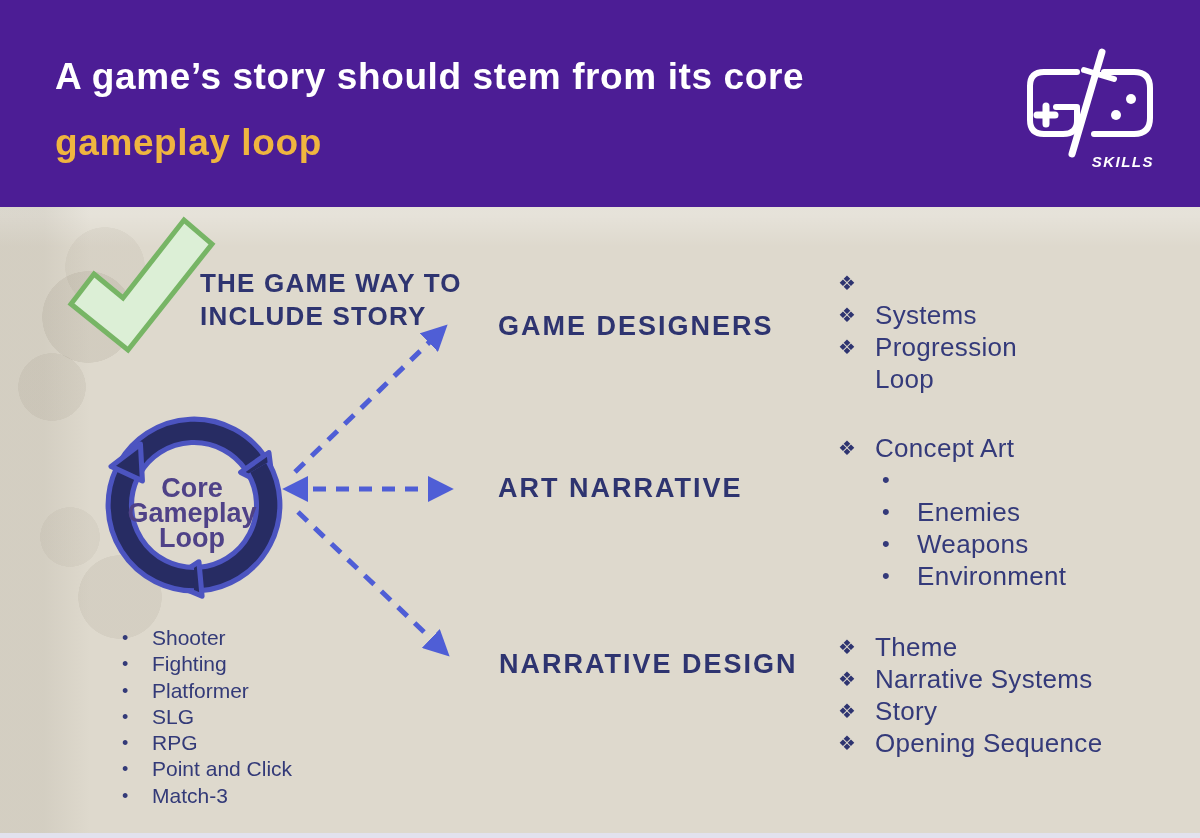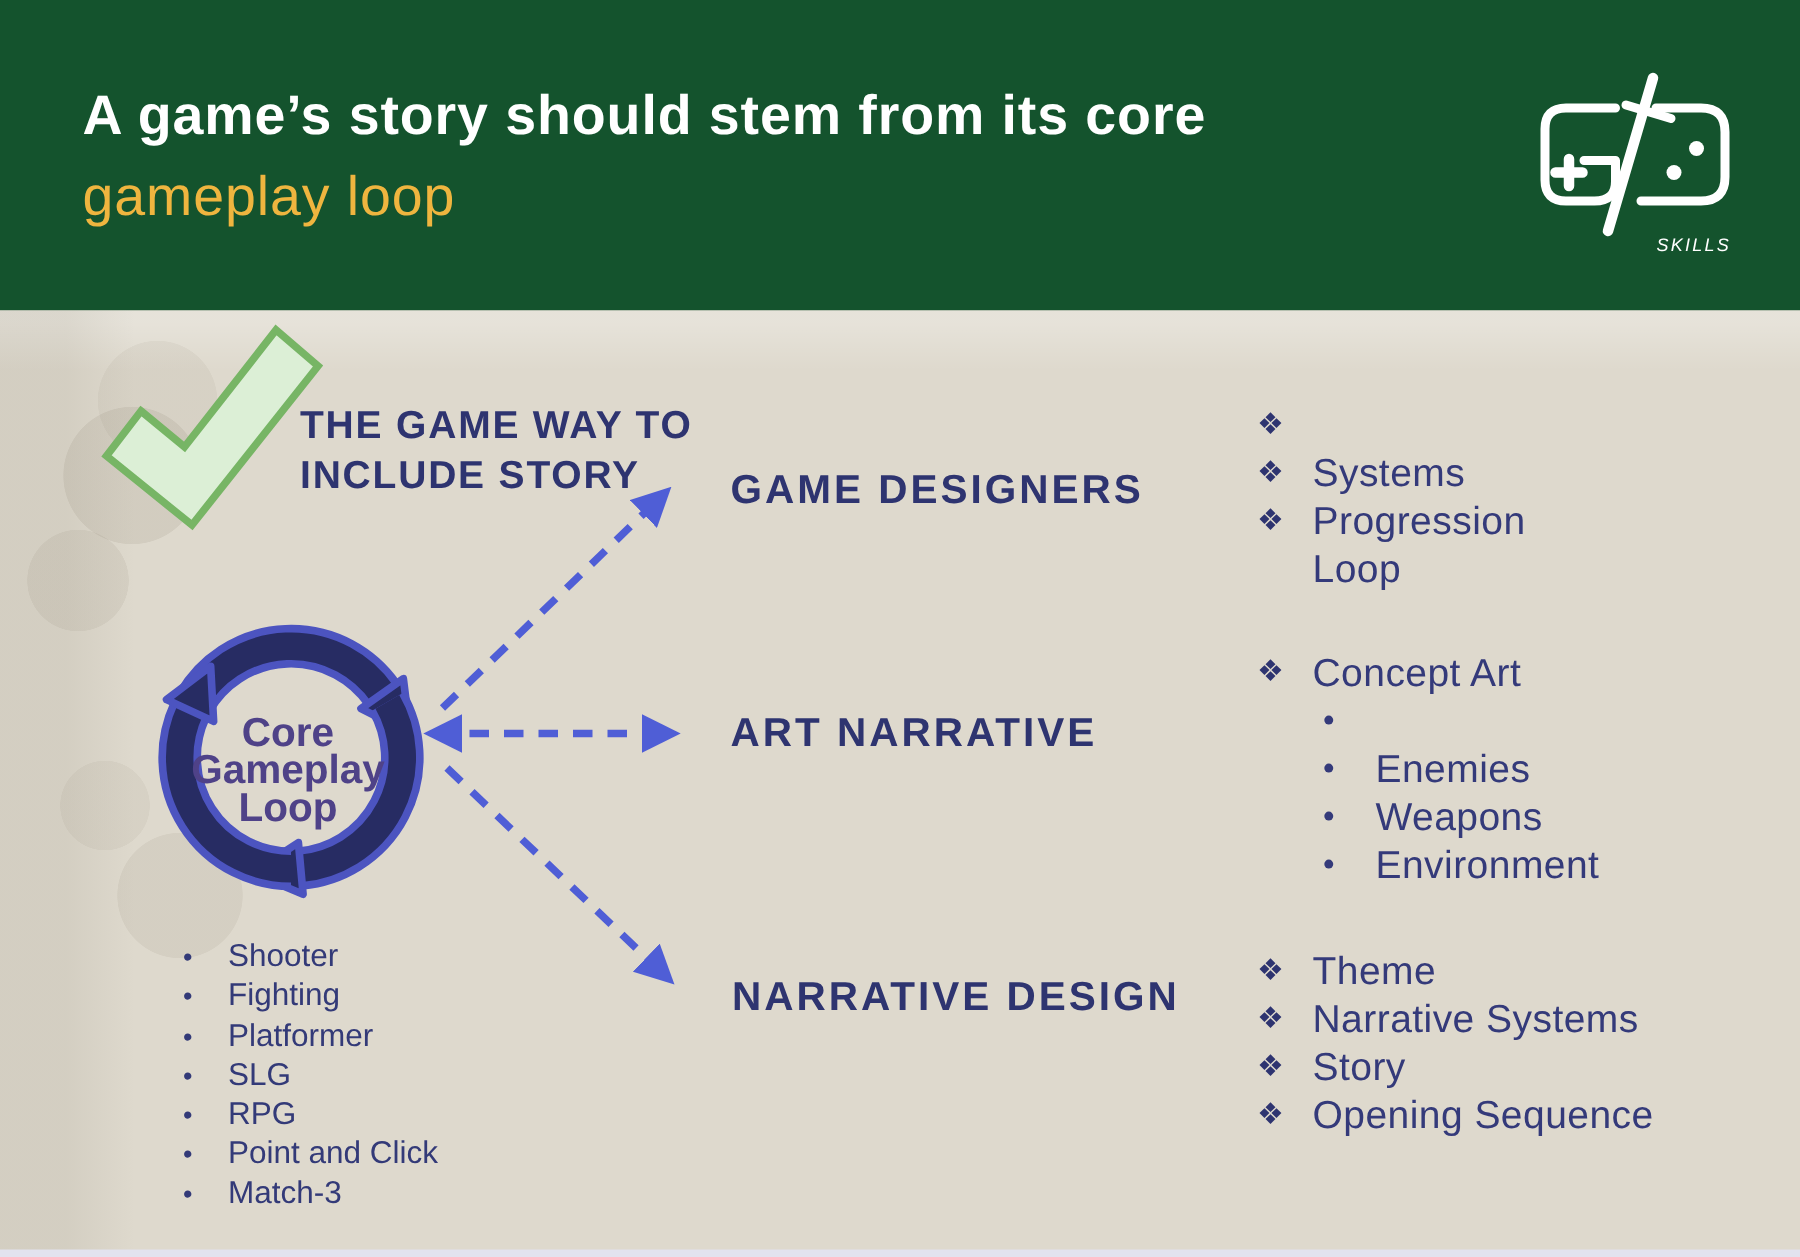--- a/index.html
+++ b/index.html
@@ -1,27 +1,27 @@
 <!DOCTYPE html>
 <html><head>
 <meta charset="utf-8">
 <style>
   * { margin:0; padding:0; box-sizing:border-box; }
   html,body { width:1200px; height:838px; overflow:hidden; }
   body { font-family:"Liberation Sans", sans-serif; }
   .screen { position:relative; width:1200px; height:838px; background:#ded9cd; }
 
   
-  .header { position:absolute; left:0; top:0; width:1200px; height:207px; background:#14532d; }
+  .header { position:absolute; left:0; top:0; width:1200px; height:207px; background:#4c1d95; }
   .titles { position:absolute; left:55px; top:52px; }
   .title-line1 { color:#ffffff; font-size:37px; font-weight:700; letter-spacing:0.6px; line-height:50px; }
-  .title-line2 { color:#efb53f; font-size:37px; font-weight:400; letter-spacing:0.6px; line-height:50px; margin-top:4px; }
+  .title-line2 { color:#efb53f; font-size:37px; font-weight:700; letter-spacing:0.6px; line-height:50px; margin-top:16px; }
   .logo { position:absolute; left:1020px; top:44px; width:140px; height:124px; }
   .logo svg { width:100%; height:100%; }
-  .logo-skills { position:absolute; right:6px; bottom:-2px; color:#fff; font-size:12px; font-weight:400; font-style:italic; letter-spacing:1.5px; }
+  .logo-skills { position:absolute; right:6px; bottom:-2px; color:#fff; font-size:15px; font-weight:700; font-style:italic; letter-spacing:1.5px; }
 
   
   .content { position:absolute; left:0; top:207px; width:1200px; height:631px;
     background-color:#ded9cd;
     background-image:
       radial-gradient(circle 46px at 88px 110px,  rgba(130,120,102,0.13) 0 99%, transparent 100%),
       radial-gradient(circle 34px at 52px 180px,  rgba(130,120,102,0.10) 0 99%, transparent 100%),
       radial-gradient(circle 40px at 105px 60px,  rgba(130,120,102,0.08) 0 99%, transparent 100%),
       radial-gradient(circle 42px at 120px 390px, rgba(130,120,102,0.10) 0 99%, transparent 100%),
       radial-gradient(circle 30px at 70px 330px,  rgba(130,120,102,0.08) 0 99%, transparent 100%),
@@ -34,21 +34,21 @@
 
   .slide-heading { position:absolute; left:200px; top:60px; color:#2e3470; font-size:26px;
                    font-weight:700; letter-spacing:1.2px; line-height:33px; }
 
   .loop-svg { position:absolute; left:70px; top:174px; width:248px; height:248px; }
   .loop-label { position:absolute; left:117px; top:269px; width:150px; text-align:center;
                 color:#4f4288; font-size:27px; font-weight:700; line-height:25px; }
 
   .arrows-svg { position:absolute; left:270px; top:100px; width:200px; height:370px; }
 
-  .branch-label { position:absolute; color:#2e3470; font-size:27px; font-weight:600; letter-spacing:2px; white-space:nowrap; }
+  .branch-label { position:absolute; color:#2e3470; font-size:27px; font-weight:600; letter-spacing:2px; white-space:nowrap;margin-left:11px; }
   .label-game { left:487px; top:104px; }
   .label-art { left:487px; top:266px; }
   .label-narrative { left:488px; top:442px; }
 
   
   .blist { position:absolute; left:838px; width:300px; }
   .blist-1 { top:60px; width:225px; }
   .blist-2 { top:225px; }
   .blist-3 { top:424px; }
   .bi { display:flex; align-items:flex-start; color:#343a7a; font-size:26px; font-weight:500; line-height:32px; letter-spacing:0.3px; }

